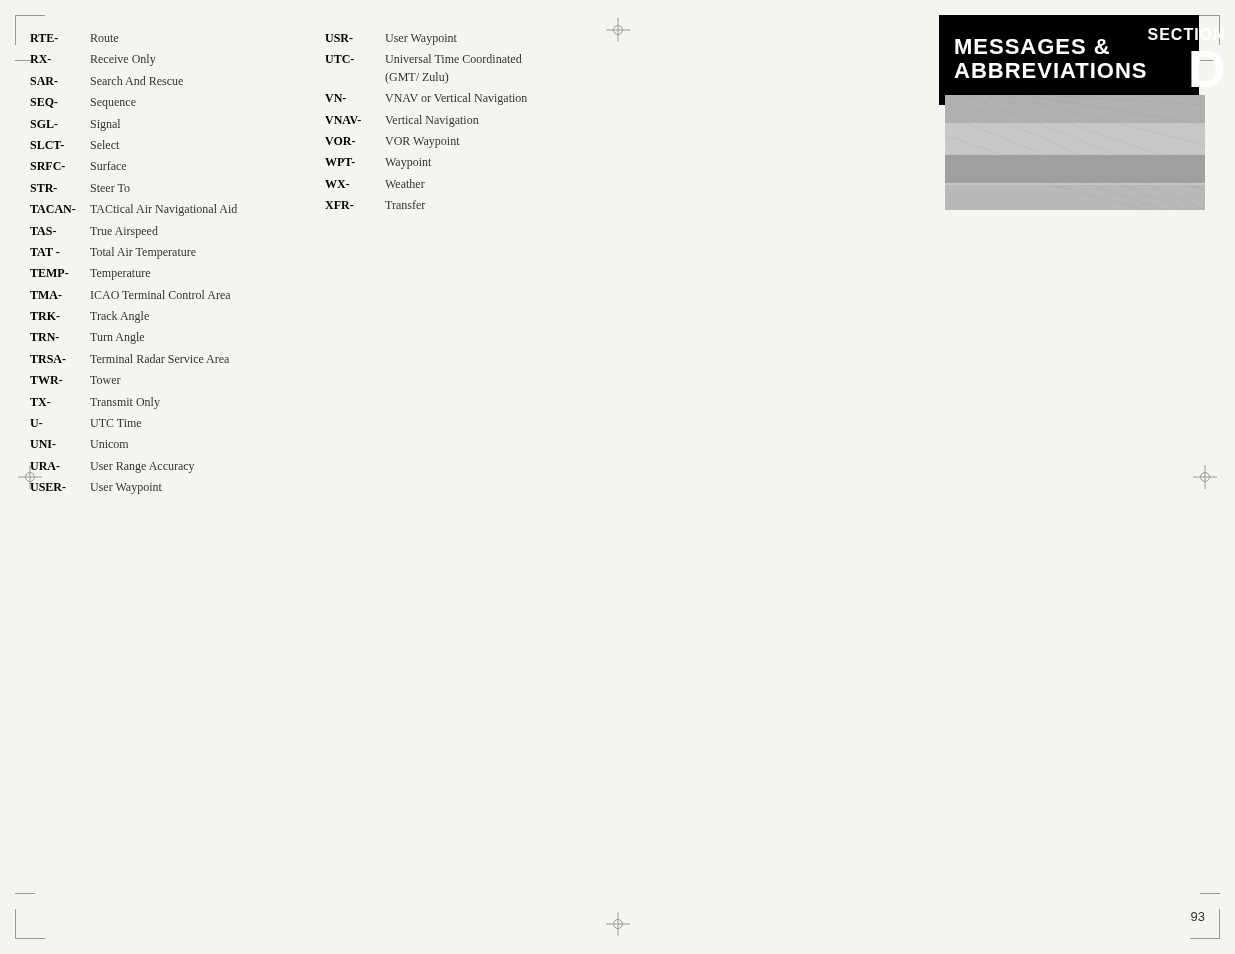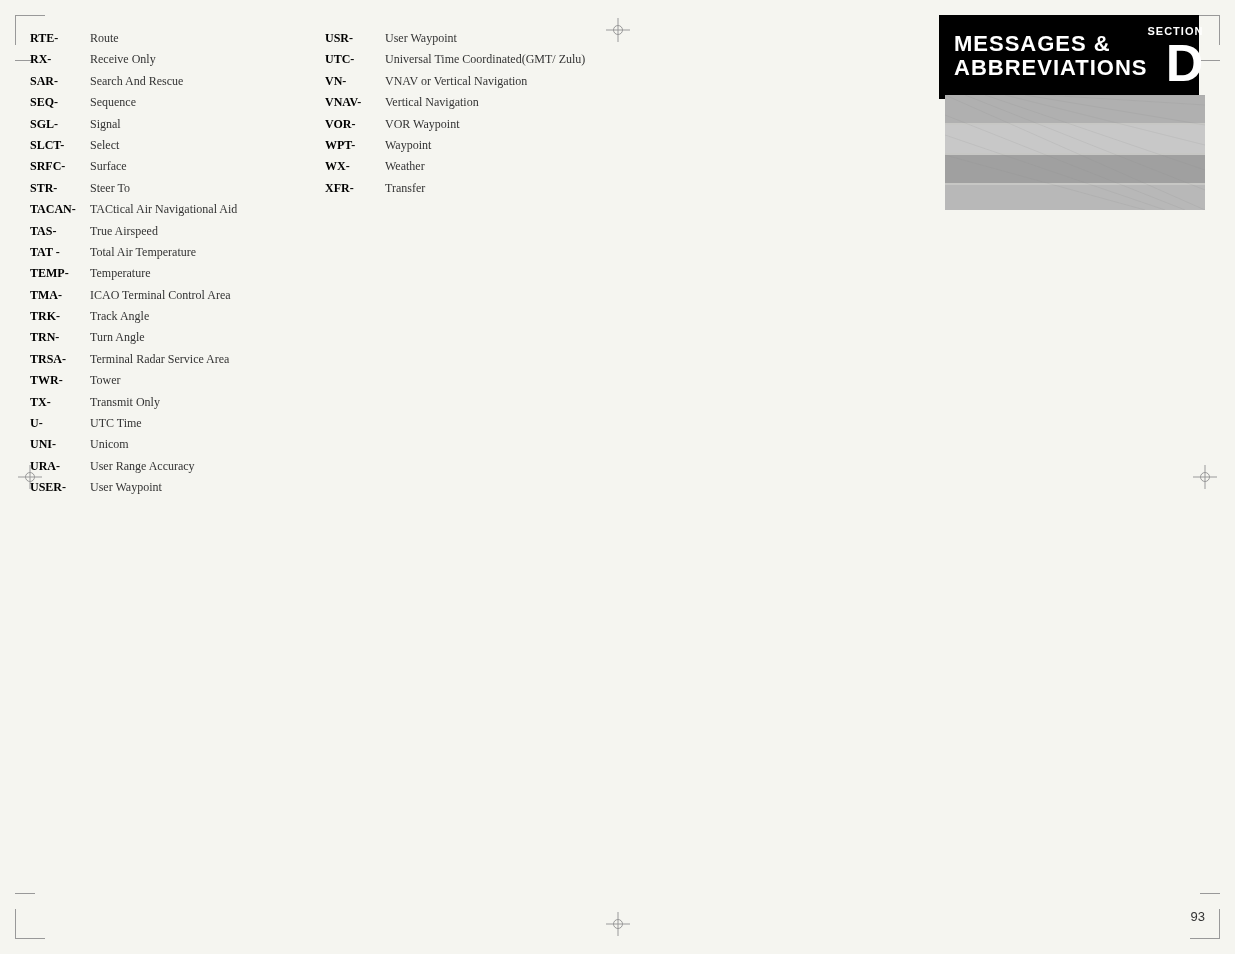--- a/index.html
+++ b/index.html
@@ -119,21 +119,21 @@
     }
 
     .abbrev-val {
       font-size: 12px;
       color: #333;
       line-height: 1.45;
     }
 
     .abbrev-val-multi {
       display: flex;
-      flex-direction: row;
+      flex-direction: column;
     }
 
     
     .section-header {
       position: absolute;
       top: 15px;
       right: 36px;
       width: 260px;
       background: #000;
       padding: 10px 15px 12px 15px;
@@ -153,21 +153,21 @@
     }
 
     .section-letter-box {
       display: flex;
       flex-direction: column;
       align-items: flex-end;
     }
 
     .section-word {
       color: #fff;
-      font-size: 11px;
+      font-size: 16px;
       font-family: Arial, sans-serif;
       font-weight: bold;
       text-transform: uppercase;
       letter-spacing: 1px;
       line-height: 1.2;
     }
 
     .section-letter {
       color: #fff;
       font-size: 52px;

